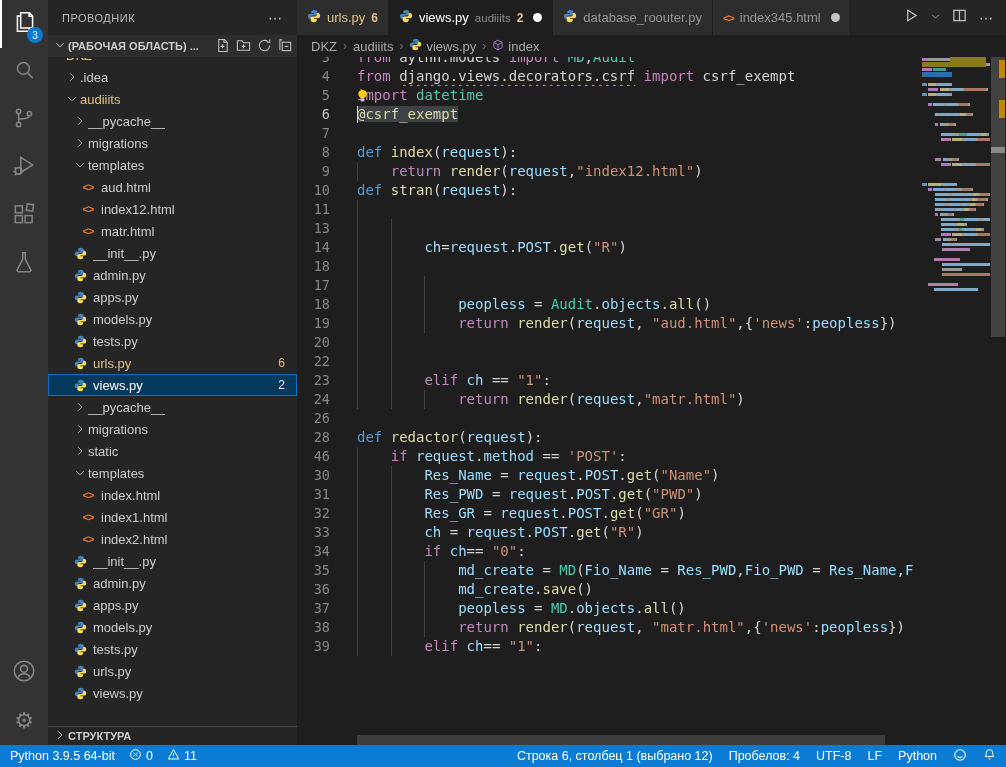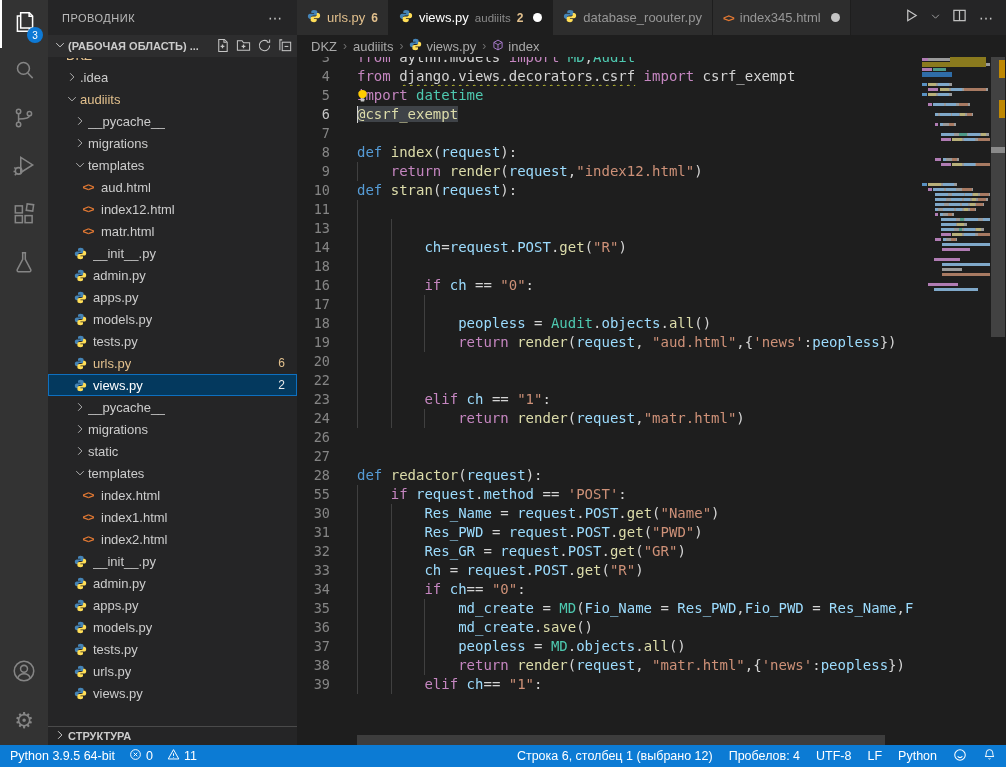--- a/index.html
+++ b/index.html
@@ -530,32 +530,30 @@
                 </svg></span></span></div>
           <div class="cline curln"><span class="ln">6</span><span class="ct"><span class="tk-fsel">@csrf_exempt</span><span class="caret"></span></span></div>
           <div class="cline"><span class="ln">7</span><span class="ct"></span></div>
           <div class="cline"><span class="ln">8</span><span class="ct"><span class="tk-b">def</span><span class="tk-w"> </span><span class="tk-f">index</span><span class="tk-w">(</span><span class="tk-v">request</span><span class="tk-w">):</span></span></div>
           <div class="cline"><span class="ln">9</span><span class="ct"><span class="guide" style="left: 0px;"></span><span class="tk-w">    </span><span class="tk-k">return</span><span class="tk-w"> </span><span class="tk-f">render</span><span class="tk-w">(</span><span class="tk-v">request</span><span class="tk-w">,</span><span class="tk-s">"index12.html"</span><span class="tk-w">)</span></span></div>
           <div class="cline"><span class="ln">10</span><span class="ct"><span class="tk-b">def</span><span class="tk-w"> </span><span class="tk-f">stran</span><span class="tk-w">(</span><span class="tk-v">request</span><span class="tk-w">):</span></span></div>
           <div class="cline"><span class="ln">11</span><span class="ct"><span class="guide" style="left: 0px;"></span></span></div>
           <div class="cline"><span class="ln">13</span><span class="ct"><span class="guide" style="left: 0px;"></span><span class="guide" style="left: 33.7px;"></span></span></div>
           <div class="cline"><span class="ln">14</span><span class="ct"><span class="guide" style="left: 0px;"></span><span class="guide" style="left: 33.7px;"></span><span class="tk-w">        </span><span class="tk-v">ch</span><span class="tk-w">=</span><span class="tk-v">request</span><span class="tk-w">.</span><span class="tk-v">POST</span><span class="tk-w">.</span><span class="tk-f">get</span><span class="tk-w">(</span><span class="tk-s">"R"</span><span class="tk-w">)</span></span></div>
           <div class="cline"><span class="ln">18</span><span class="ct"><span class="guide" style="left: 0px;"></span><span class="guide" style="left: 33.7px;"></span></span></div>
-          <div class="cline"><span class="ln">16</span><span class="ct"><span class="guide" style="left: 0px;"></span><span class="guide" style="left: 33.7px;"></span><span class="tk-w">        </span><span class="tk-k">if</span><span class="tk-w"> </span><span class="tk-v">ch</span><span class="tk-w"> == </span><span class="tk-s">"0"</span><span class="tk-w">:</span></span></div>
           <div class="cline"><span class="ln">17</span><span class="ct"><span class="guide" style="left: 0px;"></span><span class="guide" style="left: 33.7px;"></span><span class="guide" style="left: 67.4px;"></span></span></div>
           <div class="cline"><span class="ln">18</span><span class="ct"><span class="guide" style="left: 0px;"></span><span class="guide" style="left: 33.7px;"></span><span class="guide" style="left: 67.4px;"></span><span class="tk-w">            </span><span class="tk-v">peopless</span><span class="tk-w"> = </span><span class="tk-t">Audit</span><span class="tk-w">.</span><span class="tk-v">objects</span><span class="tk-w">.</span><span class="tk-f">all</span><span class="tk-w">()</span></span></div>
           <div class="cline"><span class="ln">19</span><span class="ct"><span class="guide" style="left: 0px;"></span><span class="guide" style="left: 33.7px;"></span><span class="guide" style="left: 67.4px;"></span><span class="tk-w">            </span><span class="tk-k">return</span><span class="tk-w"> </span><span class="tk-f">render</span><span class="tk-w">(</span><span class="tk-v">request</span><span class="tk-w">, </span><span class="tk-s">"aud.html"</span><span class="tk-w">,{</span><span class="tk-s">'news'</span><span class="tk-w">:</span><span class="tk-v">peopless</span><span class="tk-w">})</span></span></div>
           <div class="cline"><span class="ln">20</span><span class="ct"><span class="guide" style="left: 0px;"></span><span class="guide" style="left: 33.7px;"></span></span></div>
           <div class="cline"><span class="ln">22</span><span class="ct"><span class="guide" style="left: 0px;"></span><span class="guide" style="left: 33.7px;"></span></span></div>
           <div class="cline"><span class="ln">23</span><span class="ct"><span class="guide" style="left: 0px;"></span><span class="guide" style="left: 33.7px;"></span><span class="tk-w">        </span><span class="tk-k">elif</span><span class="tk-w"> </span><span class="tk-v">ch</span><span class="tk-w"> == </span><span class="tk-s">"1"</span><span class="tk-w">:</span></span></div>
           <div class="cline"><span class="ln">24</span><span class="ct"><span class="guide" style="left: 0px;"></span><span class="guide" style="left: 33.7px;"></span><span class="guide" style="left: 67.4px;"></span><span class="tk-w">            </span><span class="tk-k">return</span><span class="tk-w"> </span><span class="tk-f">render</span><span class="tk-w">(</span><span class="tk-v">request</span><span class="tk-w">,</span><span class="tk-s">"matr.html"</span><span class="tk-w">)</span></span></div>
           <div class="cline"><span class="ln">26</span><span class="ct"></span></div>
-          <div class="cline"><span class="ln">27</span><span class="ct"></span></div>
           <div class="cline"><span class="ln">28</span><span class="ct"><span class="tk-b">def</span><span class="tk-w"> </span><span class="tk-f">redactor</span><span class="tk-w">(</span><span class="tk-v">request</span><span class="tk-w">):</span></span></div>
-          <div class="cline"><span class="ln">55</span><span class="ct"><span class="guide" style="left: 0px;"></span><span class="tk-w">    </span><span class="tk-k">if</span><span class="tk-w"> </span><span class="tk-v">request</span><span class="tk-w">.</span><span class="tk-v">method</span><span class="tk-w"> == </span><span class="tk-s">'POST'</span><span class="tk-w">:</span></span></div>
+          <div class="cline"><span class="ln">46</span><span class="ct"><span class="guide" style="left: 0px;"></span><span class="tk-w">    </span><span class="tk-k">if</span><span class="tk-w"> </span><span class="tk-v">request</span><span class="tk-w">.</span><span class="tk-v">method</span><span class="tk-w"> == </span><span class="tk-s">'POST'</span><span class="tk-w">:</span></span></div>
           <div class="cline"><span class="ln">30</span><span class="ct"><span class="guide" style="left: 0px;"></span><span class="guide" style="left: 33.7px;"></span><span class="tk-w">        </span><span class="tk-v">Res_Name</span><span class="tk-w"> = </span><span class="tk-v">request</span><span class="tk-w">.</span><span class="tk-v">POST</span><span class="tk-w">.</span><span class="tk-f">get</span><span class="tk-w">(</span><span class="tk-s">"Name"</span><span class="tk-w">)</span></span></div>
           <div class="cline"><span class="ln">31</span><span class="ct"><span class="guide" style="left: 0px;"></span><span class="guide" style="left: 33.7px;"></span><span class="tk-w">        </span><span class="tk-v">Res_PWD</span><span class="tk-w"> = </span><span class="tk-v">request</span><span class="tk-w">.</span><span class="tk-v">POST</span><span class="tk-w">.</span><span class="tk-f">get</span><span class="tk-w">(</span><span class="tk-s">"PWD"</span><span class="tk-w">)</span></span></div>
           <div class="cline"><span class="ln">32</span><span class="ct"><span class="guide" style="left: 0px;"></span><span class="guide" style="left: 33.7px;"></span><span class="tk-w">        </span><span class="tk-v">Res_GR</span><span class="tk-w"> = </span><span class="tk-v">request</span><span class="tk-w">.</span><span class="tk-v">POST</span><span class="tk-w">.</span><span class="tk-f">get</span><span class="tk-w">(</span><span class="tk-s">"GR"</span><span class="tk-w">)</span></span></div>
           <div class="cline"><span class="ln">33</span><span class="ct"><span class="guide" style="left: 0px;"></span><span class="guide" style="left: 33.7px;"></span><span class="tk-w">        </span><span class="tk-v">ch</span><span class="tk-w"> = </span><span class="tk-v">request</span><span class="tk-w">.</span><span class="tk-v">POST</span><span class="tk-w">.</span><span class="tk-f">get</span><span class="tk-w">(</span><span class="tk-s">"R"</span><span class="tk-w">)</span></span></div>
           <div class="cline"><span class="ln">34</span><span class="ct"><span class="guide" style="left: 0px;"></span><span class="guide" style="left: 33.7px;"></span><span class="tk-w">        </span><span class="tk-k">if</span><span class="tk-w"> </span><span class="tk-v">ch</span><span class="tk-w">== </span><span class="tk-s">"0"</span><span class="tk-w">:</span></span></div>
           <div class="cline"><span class="ln">35</span><span class="ct"><span class="guide" style="left: 0px;"></span><span class="guide" style="left: 33.7px;"></span><span class="guide" style="left: 67.4px;"></span><span class="tk-w">            </span><span class="tk-v">md_create</span><span class="tk-w"> = </span><span class="tk-t">MD</span><span class="tk-w">(</span><span class="tk-v">Fio_Name</span><span class="tk-w"> = </span><span class="tk-v">Res_PWD</span><span class="tk-w">,</span><span class="tk-v">Fio_PWD</span><span class="tk-w"> = </span><span class="tk-v">Res_Name</span><span class="tk-w">,</span><span class="tk-v">F</span></span></div>
           <div class="cline"><span class="ln">36</span><span class="ct"><span class="guide" style="left: 0px;"></span><span class="guide" style="left: 33.7px;"></span><span class="guide" style="left: 67.4px;"></span><span class="tk-w">            </span><span class="tk-v">md_create</span><span class="tk-w">.</span><span class="tk-f">save</span><span class="tk-w">()</span></span></div>
           <div class="cline"><span class="ln">37</span><span class="ct"><span class="guide" style="left: 0px;"></span><span class="guide" style="left: 33.7px;"></span><span class="guide" style="left: 67.4px;"></span><span class="tk-w">            </span><span class="tk-v">peopless</span><span class="tk-w"> = </span><span class="tk-t">MD</span><span class="tk-w">.</span><span class="tk-v">objects</span><span class="tk-w">.</span><span class="tk-f">all</span><span class="tk-w">()</span></span></div>
           <div class="cline"><span class="ln">38</span><span class="ct"><span class="guide" style="left: 0px;"></span><span class="guide" style="left: 33.7px;"></span><span class="guide" style="left: 67.4px;"></span><span class="tk-w">            </span><span class="tk-k">return</span><span class="tk-w"> </span><span class="tk-f">render</span><span class="tk-w">(</span><span class="tk-v">request</span><span class="tk-w">, </span><span class="tk-s">"matr.html"</span><span class="tk-w">,{</span><span class="tk-s">'news'</span><span class="tk-w">:</span><span class="tk-v">peopless</span><span class="tk-w">})</span></span></div>
           <div class="cline"><span class="ln">39</span><span class="ct"><span class="guide" style="left: 0px;"></span><span class="guide" style="left: 33.7px;"></span><span class="tk-w">        </span><span class="tk-k">elif</span><span class="tk-w"> </span><span class="tk-v">ch</span><span class="tk-w">== </span><span class="tk-s">"1"</span><span class="tk-w">:</span></span></div>

